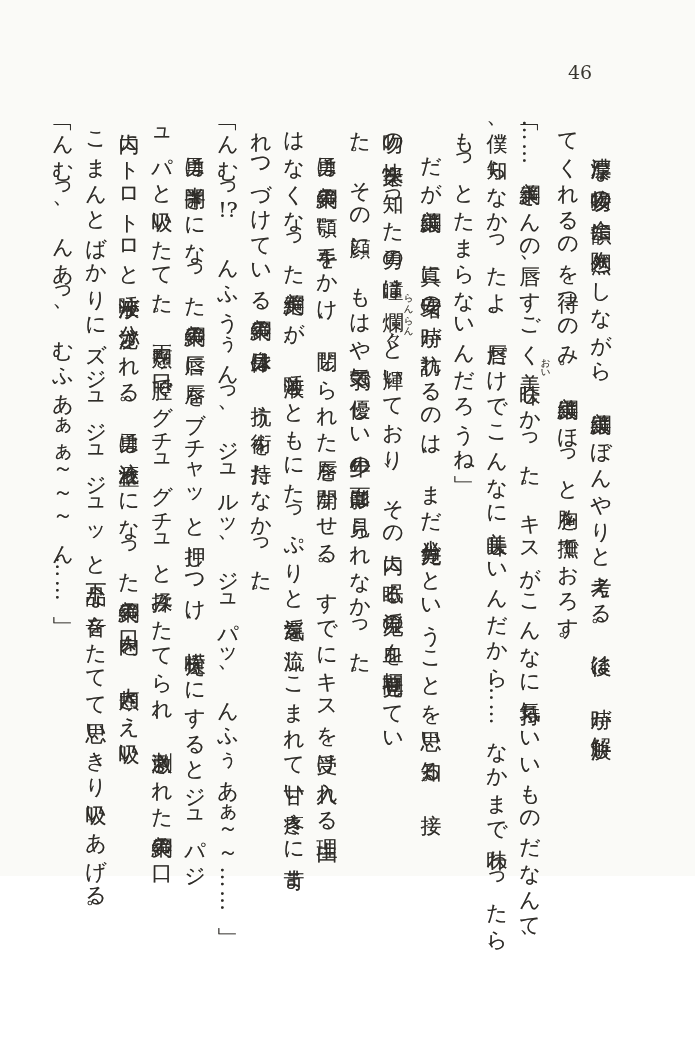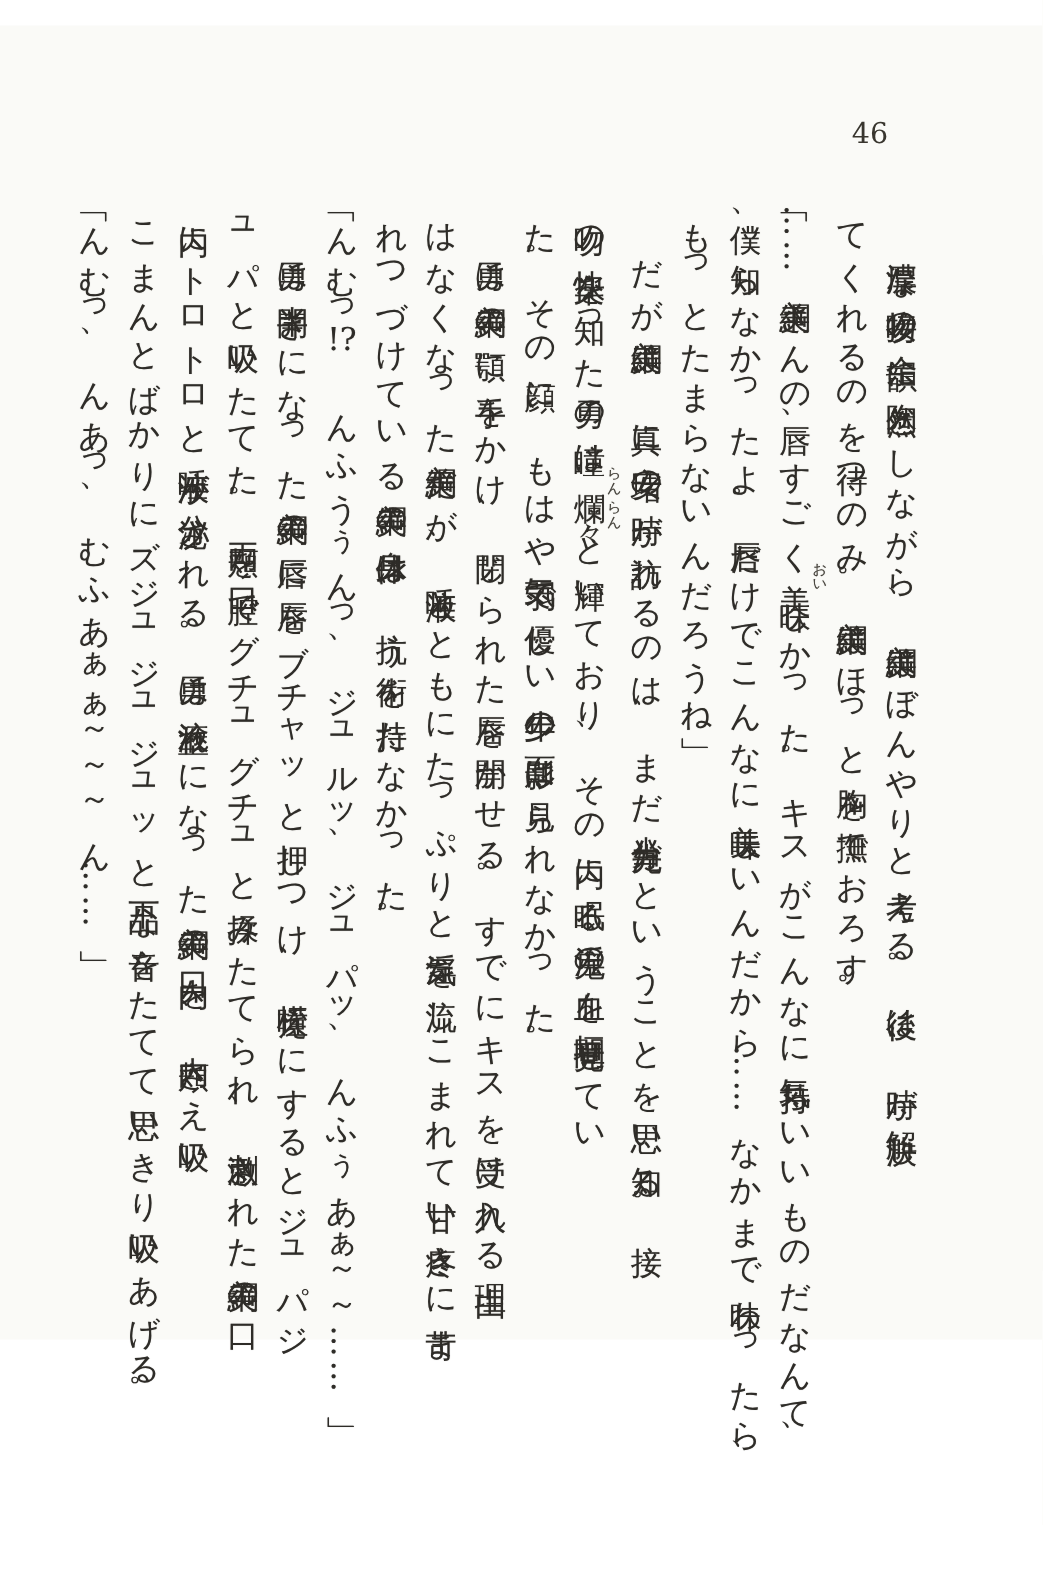--- a/index.html
+++ b/index.html
@@ -10,21 +10,20 @@
     width: 695px;
     height: 1050px;
     overflow: hidden;
     font-family: "DejaVu Serif", "Liberation Serif", serif;
   }
   .page {
     position: relative;
     width: 695px;
     height: 876px;
     background: #fafaf7;
-    margin-top: 17px;
   }
   .page-number {
     position: absolute;
     top: 61px;
     left: 558px;
     width: 44px;
     text-align: center;
     font-size: 19px;
     color: #39362f;
     font-family: "DejaVu Serif", "Liberation Serif", serif;

